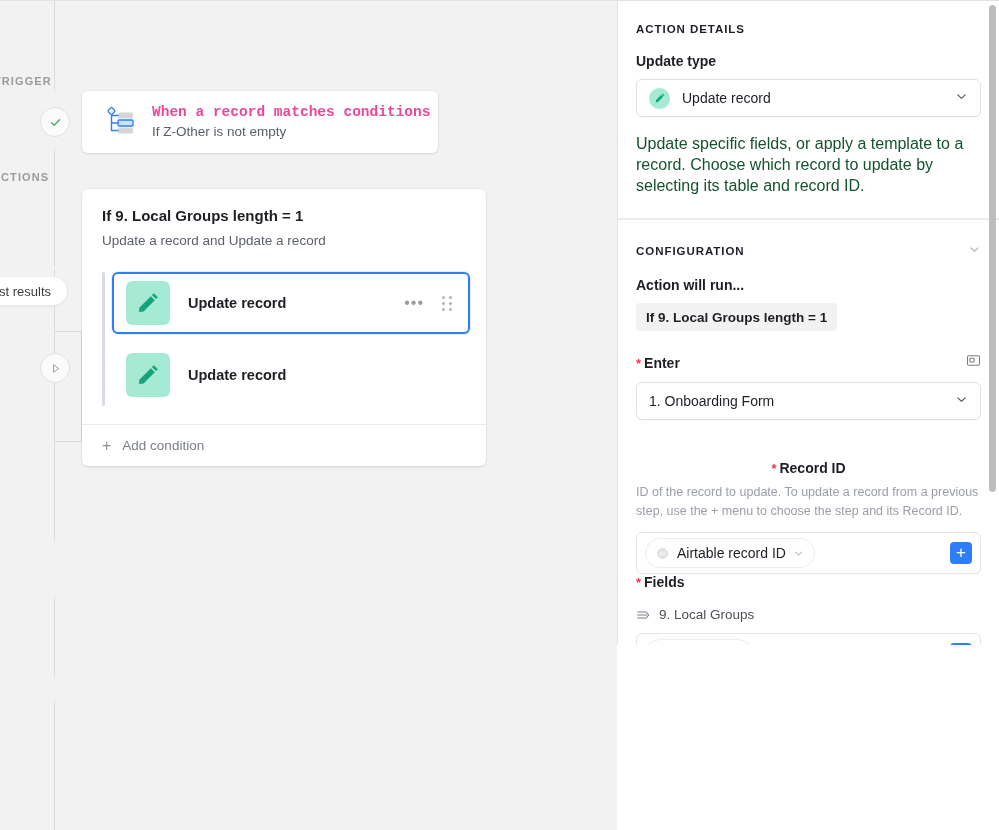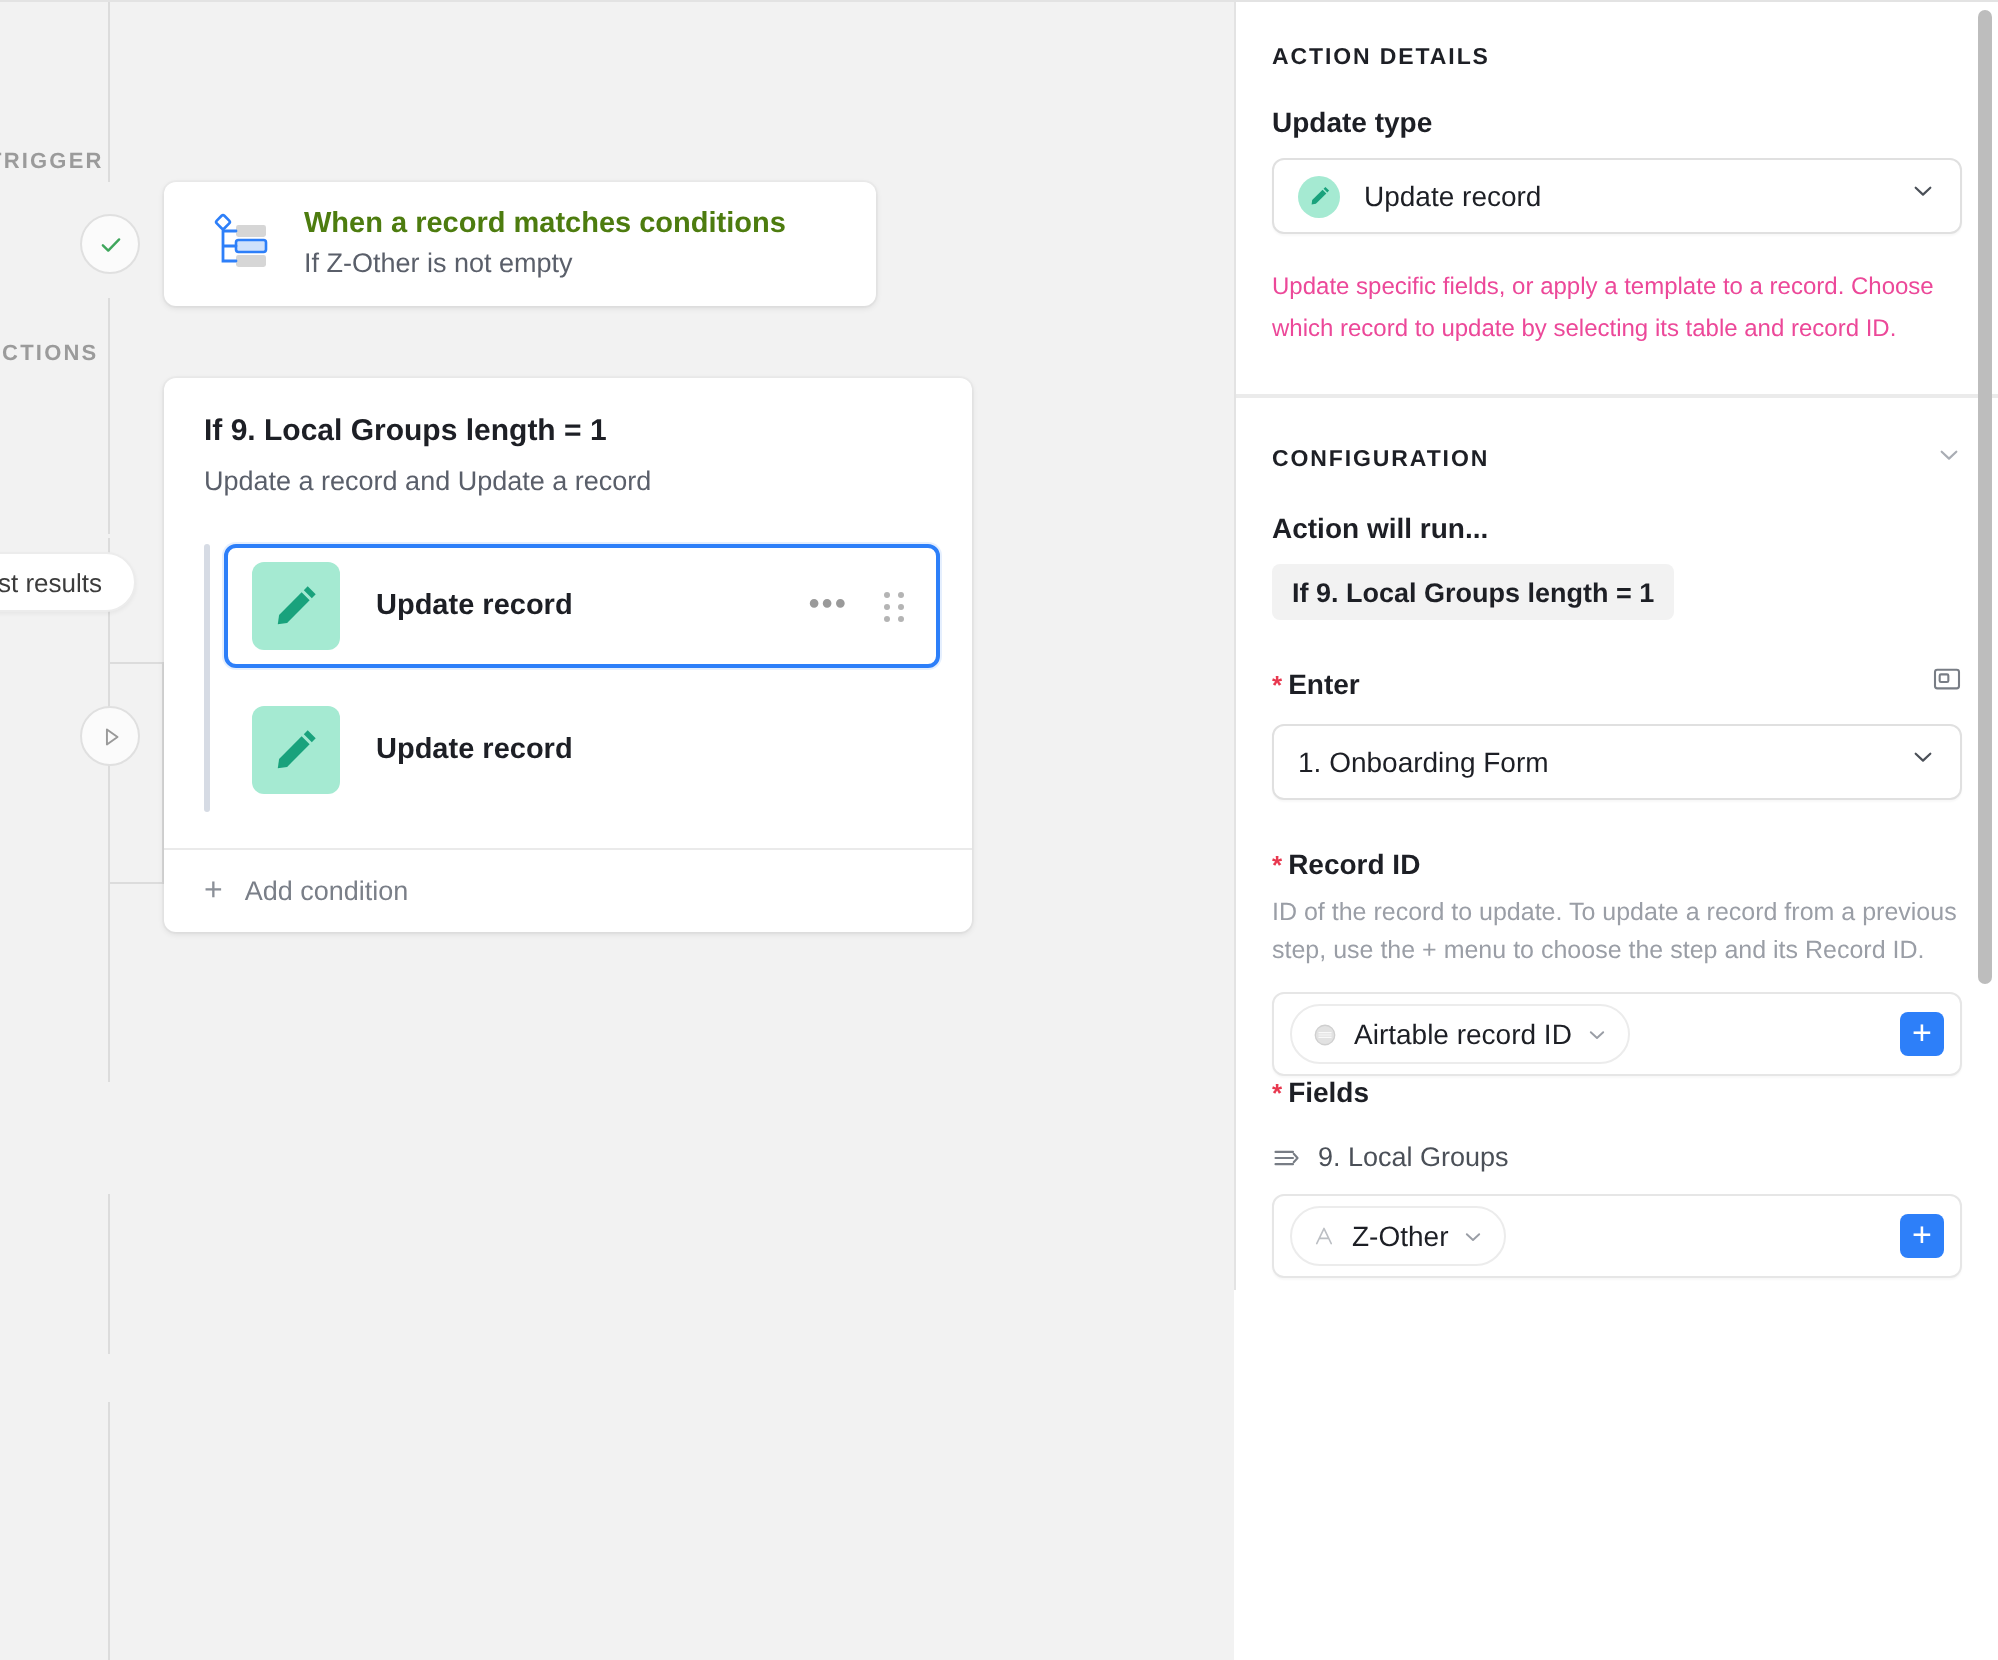--- a/index.html
+++ b/index.html
@@ -69,21 +69,21 @@
     position: absolute;
     background: #ffffff;
     border-radius: 6px;
     box-shadow: 0 1px 3px rgba(0,0,0,0.10), 0 0 0 1px rgba(0,0,0,0.02);
   }
   #trigger-card {
     left: 82px; top: 90px; width: 356px; height: 62px;
     display: flex; align-items: center; padding-left: 20px;
   }
   #trigger-card .trig-text { margin-left: 16px; }
-  .trig-title { font-size: 14.5px; font-weight: 700; color: #4d7c0f; line-height: 18px; }
+  .trig-title { font-size: 14.5px; font-weight: 700; color: #ec4899; line-height: 18px; font-family: Liberation Mono, monospace; }
   .trig-sub   { font-size: 13.5px; color: #5a5f6a; line-height: 19px; margin-top: 1px; }
 
   
   #condition-card {
     left: 82px; top: 188px; width: 404px;
     border-radius: 6px; overflow: hidden;
   }
   .cond-head { padding: 18px 22px 10px 20px; }
   .cond-title { font-size: 15px; font-weight: 700; color: #1d1f25; }
   .cond-sub { font-size: 13.5px; color: #5a5f6a; margin-top: 9px; }
@@ -144,21 +144,21 @@
     display: flex; align-items: center; justify-content: space-between;
     padding-top: 22px; padding-bottom: 2px;
   }
   .sec-title {
     font-size: 11.5px; font-weight: 700; letter-spacing: 0.95px;
     color: #1d1f25; text-transform: uppercase;
   }
   .field-label { font-size: 14px; font-weight: 700; color: #1d1f25; }
   .field-label.req::before { content: "*"; color: #e8384f; margin-right: 3px; font-size: 13px; }
   .help-text { font-size: 12.5px; color: #9a9ea6; line-height: 19px; }
-  .desc-text { font-size: 12px; color: #ec4899; line-height: 21px; }
+  .desc-text { font-size: 16px; color: #14532d; line-height: 21px; }
 
   .select-box {
     height: 38px; border: 1px solid #e0e0e0; border-radius: 6px;
     background: #fff; display: flex; align-items: center;
     padding: 0 12px 0 12px;
     box-shadow: 0 1px 1px rgba(0,0,0,0.03);
   }
   .select-box .sel-text { font-size: 14px; color: #1d1f25; }
   .select-box .caret { margin-left: auto; }
 
@@ -370,21 +370,21 @@
         </div>
         <div class="select-box" style="margin-top:10px;">
           <span class="sel-text">1. Onboarding Form</span>
           <span class="caret">
             <svg width="13" height="13" viewBox="0 0 16 16">
               <path d="M3.5 6 L8 10.2 L12.5 6" fill="none" stroke="#4b5058" stroke-width="1.35" stroke-linecap="round" stroke-linejoin="round"></path>
             </svg>
           </span>
         </div>
 
-        <div class="field-label req" style="margin-top:24px;">Record ID</div>
+        <div class="field-label req" style="margin-top:40px;text-align:center;">Record ID</div>
         <div class="help-text" style="margin-top:7px;">ID of the record to update. To update a record from a previous step, use the + menu to choose the step and its Record ID.</div>
 
         <div class="token-field" style="margin-top:11px;">
           <span class="token">
             <span class="tok-icon">
               <svg width="13" height="13" viewBox="0 0 16 16">
                 <circle cx="8" cy="8" r="6" fill="#e2e2e2"></circle>
                 <circle cx="8" cy="8" r="6" fill="none" stroke="#cfcfcf" stroke-width="0.8"></circle>
                 <path d="M4 6.5 H12 M4 8 H12 M4 9.5 H12" stroke="#ffffff" stroke-width="0.7" opacity="0.8"></path>
               </svg>

